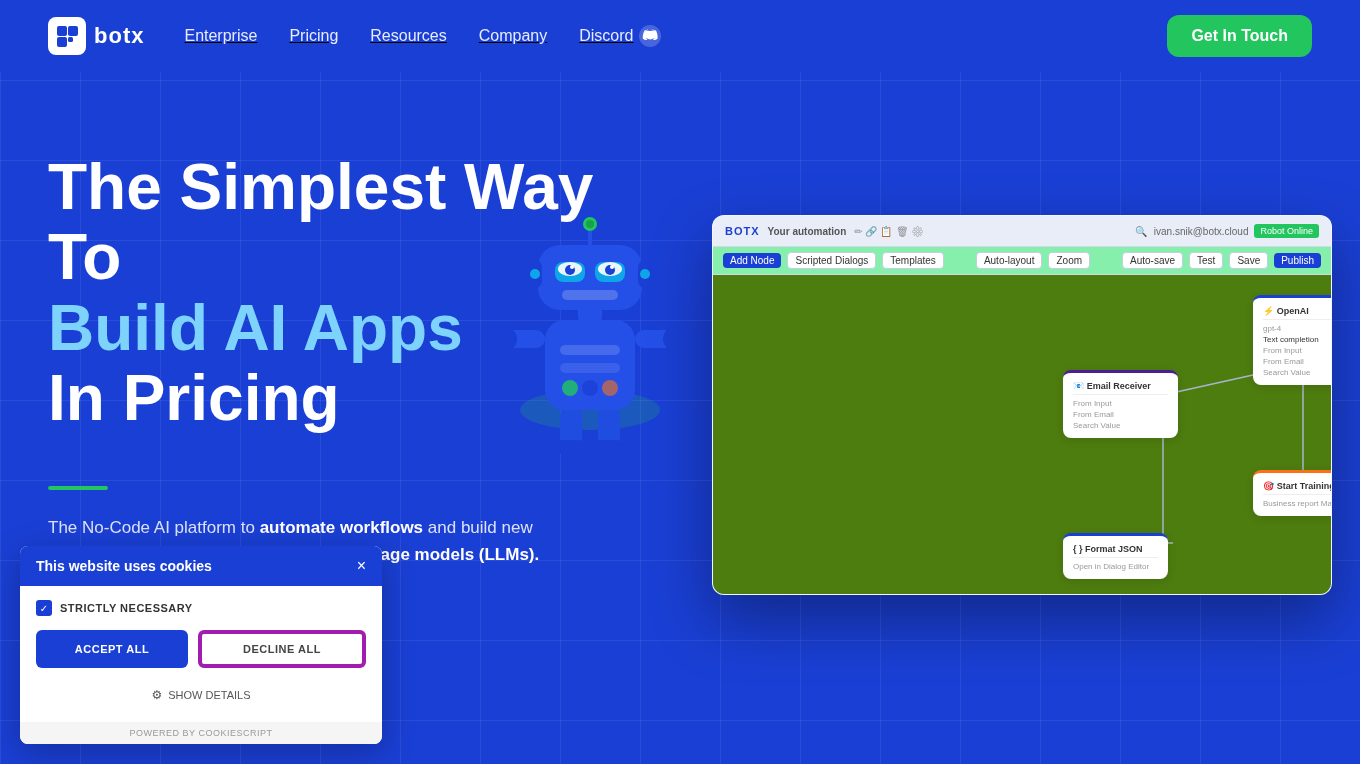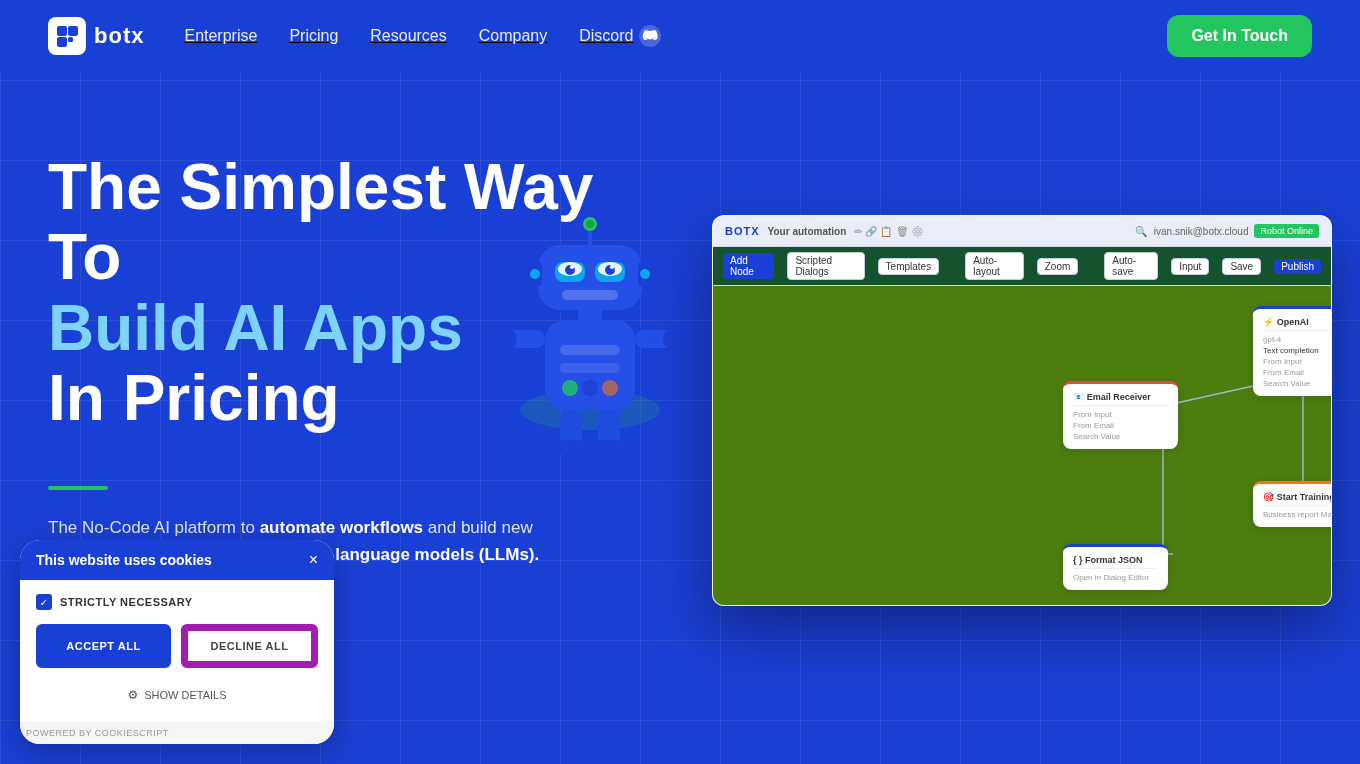--- a/index.html
+++ b/index.html
@@ -231,25 +231,25 @@
 
     .app-topbar-right {
       display: flex;
       align-items: center;
       gap: 6px;
       font-size: 10px;
       color: #666;
     }
 
     .app-toolbar {
-      background: #14532d;
+      background: #86efac;
       padding: 5px 10px;
       display: flex;
       align-items: center;
-      gap: 13px;
+      gap: 6px;
       border-bottom: 1px solid #d0d8ea;
       font-size: 10px;
       color: #444;
     }
 
     .toolbar-chip {
       background: white;
       border: 1px solid #c5cde0;
       border-radius: 4px;
       padding: 2px 7px;
@@ -302,32 +302,32 @@
       font-size: 8px;
       color: #999;
     }
 
     .node-value {
       font-size: 8px;
       color: #333;
     }
 
     .node-blue { border-top: 3px solid #1a3fd4; }
-    .node-green { border-top: 3px solid #ef4444; }
+    .node-green { border-top: 3px solid #4c1d95; }
     .node-orange { border-top: 3px solid #f97316; }
 
     
     .cookie-banner {
       position: absolute;
       bottom: 20px;
       left: 20px;
       z-index: 200;
       background: white;
-      border-radius: 20px;
-      width: 314px;
+      border-radius: 8px;
+      width: 362px;
       box-shadow: 0 8px 32px rgba(0,0,0,0.25);
       overflow: hidden;
     }
 
     .cookie-banner-header {
       background: #1a3fd4;
       color: white;
       padding: 12px 16px;
       display: flex;
       align-items: center;
@@ -392,34 +392,34 @@
       display: flex;
       gap: 10px;
       margin-bottom: 14px;
     }
 
     .cookie-btn-accept {
       flex: 1;
       background: #1a3fd4;
       color: white;
       border: none;
-      padding: 15px;
+      padding: 5px;
       border-radius: 6px;
       font-size: 11px;
       font-weight: 700;
       cursor: pointer;
       text-transform: uppercase;
       letter-spacing: 0.5px;
     }
 
     .cookie-btn-decline {
       flex: 1;
       background: white;
       color: #444;
-      border: 7px solid #a21caf;
+      border: 4px solid #a21caf;
       padding: 9px;
       border-radius: 6px;
       font-size: 11px;
       font-weight: 700;
       cursor: pointer;
       text-transform: uppercase;
       letter-spacing: 0.5px;
     }
 
     .cookie-details {
@@ -432,20 +432,21 @@
       cursor: pointer;
       padding: 6px 0;
     }
 
     .cookie-gear-icon {
       font-size: 12px;
     }
 
     .cookie-powered {
       background: #f5f5f5;
+      text-align: center;
       padding: 6px;
       font-size: 9px;
       color: #999;
       letter-spacing: 0.5px;
       text-transform: uppercase;
     }
 
     
     .robot-svg {
       width: 200px;
@@ -576,21 +577,21 @@
 
     <div class="app-toolbar">
       <span class="toolbar-chip toolbar-chip-blue">Add Node</span>
       <span class="toolbar-chip">Scripted Dialogs</span>
       <span class="toolbar-chip">Templates</span>
       <span style="flex:1;"></span>
       <span class="toolbar-chip">Auto-layout</span>
       <span class="toolbar-chip">Zoom</span>
       <span style="flex:1;"></span>
       <span class="toolbar-chip">Auto-save</span>
-      <span class="toolbar-chip">Input</span>
+      <span class="toolbar-chip">Test</span>
       <span class="toolbar-chip">Save</span>
       <span class="toolbar-chip toolbar-chip-blue">Publish</span>
     </div>
 
     <div class="app-canvas">
 
       <svg style="position:absolute;inset:0;width:100%;height:100%;pointer-events:none;">
 
         <line x1="450" y1="120" x2="540" y2="100" stroke="#aab4cc" stroke-width="1.5"></line>
         <line x1="540" y1="100" x2="590" y2="60" stroke="#aab4cc" stroke-width="1.5"></line>

